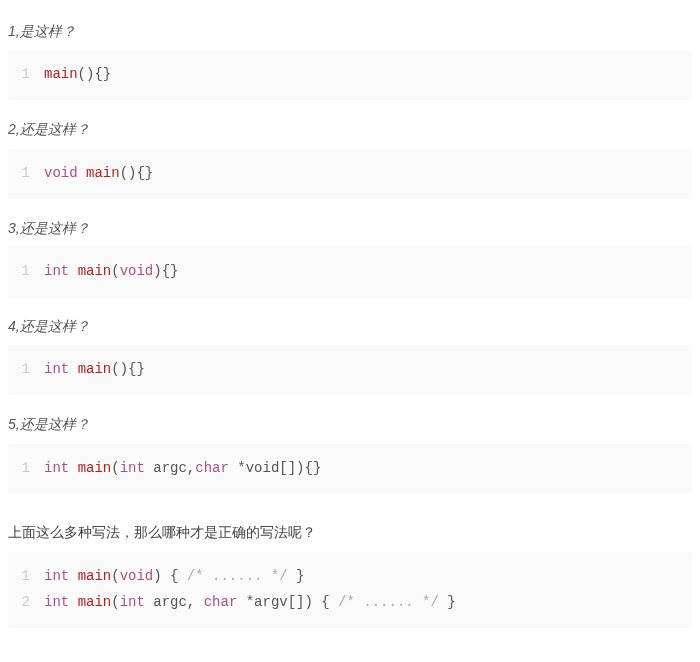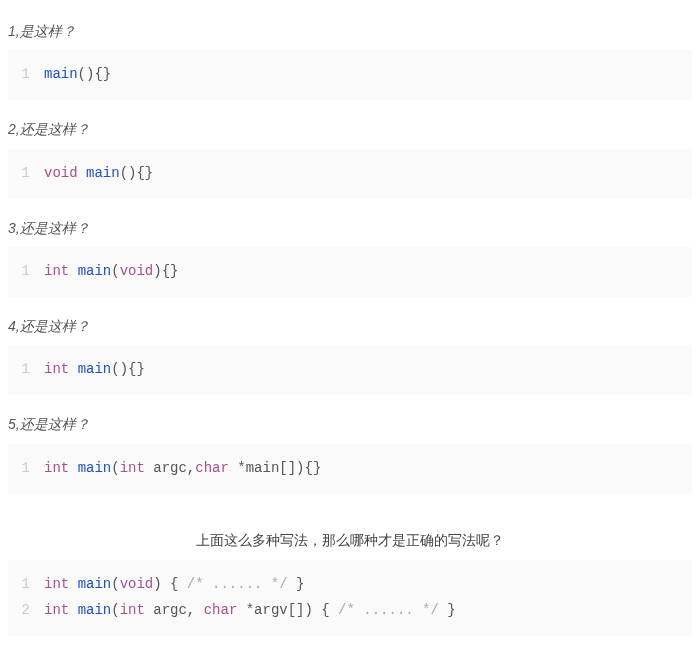--- a/index.html
+++ b/index.html
@@ -38,28 +38,27 @@
     padding-right: 14px;
     color: #ccc;
     user-select: none;
     flex-shrink: 0;
   }
   .code-content {
     white-space: pre;
     color: #555;
   }
   .tok-keyword { color: #a8508e; text-align: right; }    
-  .tok-fn { color: #1d4ed8; }         
+  .tok-fn { color: #b91c1c; }         
   .tok-plain { color: #555; }         
   .tok-comment { color: #aaa; font-style: normal; }
   .paragraph {
     color: #444;
-    margin-top: 36px;
+    margin-top: 28px;
     margin-bottom: 6px;
-    text-align: center;
   }
   .paragraph .line { display: block; }
 </style>
 </head>
 <body>
 
 <div class="question-text">1,是这样？</div>
 <div class="code-block">
   <div class="code-line">
     <span class="line-num">1</span>
@@ -88,21 +87,21 @@
   <div class="code-line">
     <span class="line-num">1</span>
     <span class="code-content"><span class="tok-keyword">int</span><span class="tok-plain"> </span><span class="tok-fn">main</span><span class="tok-plain">(){}</span></span>
   </div>
 </div>
 
 <div class="question-text">5,还是这样？</div>
 <div class="code-block">
   <div class="code-line">
     <span class="line-num">1</span>
-    <span class="code-content"><span class="tok-keyword">int</span><span class="tok-plain"> </span><span class="tok-fn">main</span><span class="tok-plain">(</span><span class="tok-keyword">int</span><span class="tok-plain"> argc,</span><span class="tok-keyword">char</span><span class="tok-plain"> *main[]){}</span></span>
+    <span class="code-content"><span class="tok-keyword">int</span><span class="tok-plain"> </span><span class="tok-fn">main</span><span class="tok-plain">(</span><span class="tok-keyword">int</span><span class="tok-plain"> argc,</span><span class="tok-keyword">char</span><span class="tok-plain"> *void[]){}</span></span>
   </div>
 </div>
 
 <div class="paragraph">
   <span class="line">上面这么多种写法，那么哪种才是正确的写法呢？</span>
 </div>
 
 <div class="code-block">
   <div class="code-line">
     <span class="line-num">1</span>

